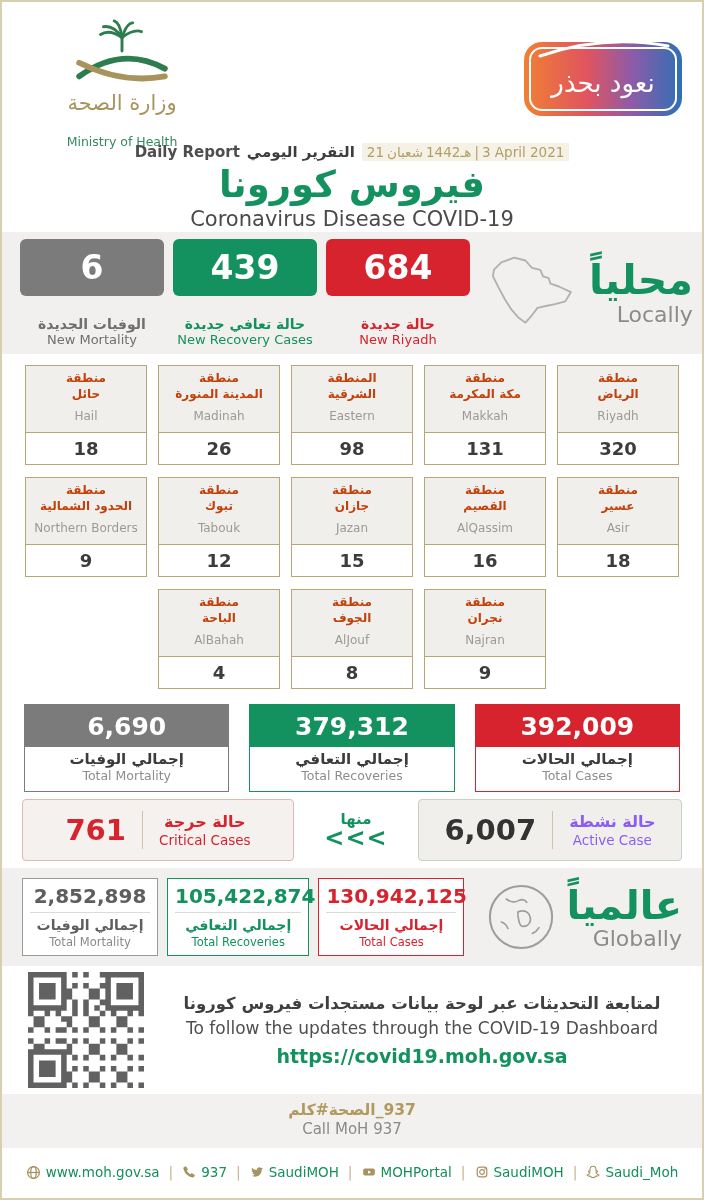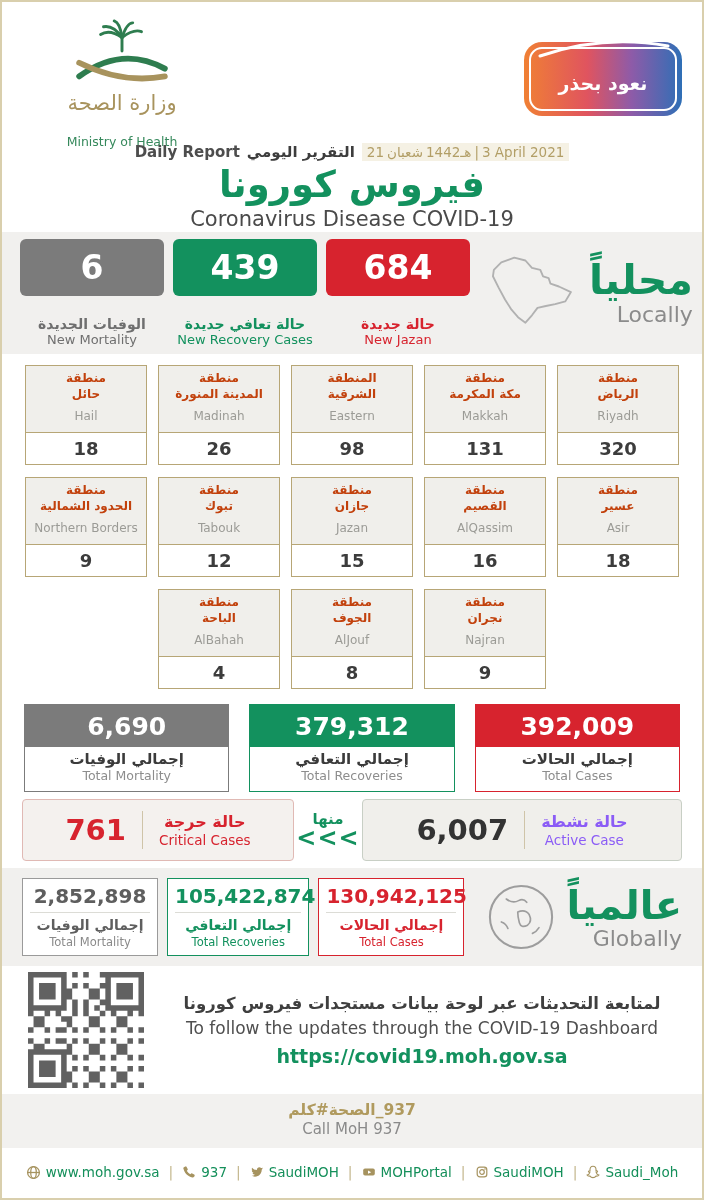--- a/index.html
+++ b/index.html
@@ -11,21 +11,21 @@
   .header{position:relative;height:230px;background:#fff}
   .logo{position:absolute;left:36px;top:16px;width:168px;text-align:center}
   .logo svg{display:block;margin:0 auto}
   .logo-ar{font-size:21px;color:#a8935d;line-height:1.1;margin-top:2px}
   .logo-en{font-size:12.5px;color:#36895c;margin-top:19px}
   .badge{position:absolute;right:20px;top:40px;width:158px;height:74px;border-radius:18px;
          background:linear-gradient(90deg,#f08034 0%,#e0545f 40%,#8e5ba8 68%,#2e6fb6 100%);
          display:flex;align-items:center;justify-content:center}
   .badge-ring{position:absolute;inset:5px;border:2px solid #fff;border-radius:13px}
   .badge-swoosh{position:absolute;top:-4px;left:14px;width:132px;height:22px}
-  .badge-text{position:relative;color:#fff;font-size:19px;font-weight:bold;margin-top:8px}
+  .badge-text{position:relative;color:#fff;font-size:26px;font-weight:normal;margin-top:8px}
 
   .dateline{position:absolute;top:141px;left:0;right:0;display:flex;justify-content:center;align-items:center;gap:7px}
   .dl-en{color:#4d4d4d;font-weight:bold;font-size:15px}
   .dl-ar{color:#3d3d3d;font-weight:bold;font-size:15px}
   .dl-chip{display:flex;align-items:center;gap:3px;background:#f5f1e4;color:#b29e66;font-size:13.5px;padding:1px 5px}
   .title-ar{position:absolute;top:161px;left:0;right:0;text-align:center;font-size:37px;font-weight:bold;color:#13915e}
   .title-en{position:absolute;top:205px;left:0;right:0;text-align:center;font-size:21px;color:#4a4a4a}
 
   
   .locally-band{height:122px;background:#f1f0ee;display:flex;align-items:center;padding:0 18px;gap:9px}
@@ -57,21 +57,21 @@
   .t-ar{font-size:15px;font-weight:bold;color:#3b3b3b;margin-top:3px}
   .t-en{font-size:12.5px;color:#8d8d8d}
   .tbox.gray{border-color:#7b7b7b}.tbox.gray .t-num{background:#7b7b7b}
   .tbox.green{border-color:#13915e}.tbox.green .t-num{background:#13915e}
   .tbox.red{border-color:#d7232e}.tbox.red .t-num{background:#d7232e}
 
   
   .breakdown{height:76px;display:flex;align-items:center;padding:0 20px;background:#fff}
   .bk-box{display:flex;align-items:center;justify-content:center;gap:16px;height:62px;border-radius:4px}
   .bk-critical{width:272px;background:#f4f1ee;border:1px solid #e0b9b4}
-  .bk-active{width:320px;background:#f0efeb;border:1px solid #c8cfc5;margin-left:auto}
+  .bk-active{width:264px;background:#f0efeb;border:1px solid #c8cfc5;margin-left:auto}
   .bk-num{font-size:29px;font-weight:bold}
   .bk-critical .bk-num,.bk-critical .bk-ar,.bk-critical .bk-en{color:#d7232e}
   .bk-active .bk-num{color:#333}
   .bk-active .bk-ar,.bk-active .bk-en{color:#8b5cf6}
   .bk-divider{width:1px;height:38px;background:#cfc4a8}
   .bk-labels{text-align:center}
   .bk-ar{font-size:16px;font-weight:bold;line-height:1.2}
   .bk-en{font-size:13.5px}
   .bk-mid{flex:1;text-align:center;color:#13915e}
   .bk-mid-ar{font-size:15px;font-weight:bold}
@@ -161,21 +161,21 @@
       <div class="stat-en">New Mortality</div>
     </div>
     <div class="stat green">
       <div class="stat-chip">439</div>
       <div class="stat-ar">حالة تعافي جديدة</div>
       <div class="stat-en">New Recovery Cases</div>
     </div>
     <div class="stat red">
       <div class="stat-chip">684</div>
       <div class="stat-ar">حالة جديدة</div>
-      <div class="stat-en">New Jazan</div>
+      <div class="stat-en">New Riyadh</div>
     </div>
     <div class="locale">
       <svg width="104" height="86" viewBox="0 0 112 90">
         <path d="M16,20 L24,12 38,7 50,10 57,18 66,20 69,27 75,29 77,35 86,38 99,44 93,54 82,57 72,59 63,61 57,69 50,77 42,71 35,63 28,52 21,39 15,27 Z" fill="none" stroke="#b1b1b1" stroke-width="2" stroke-linejoin="round"></path>
       </svg>
       <div class="locale-text">
         <div class="locale-ar">محلياً</div>
         <div class="locale-en">Locally</div>
       </div>
     </div>

